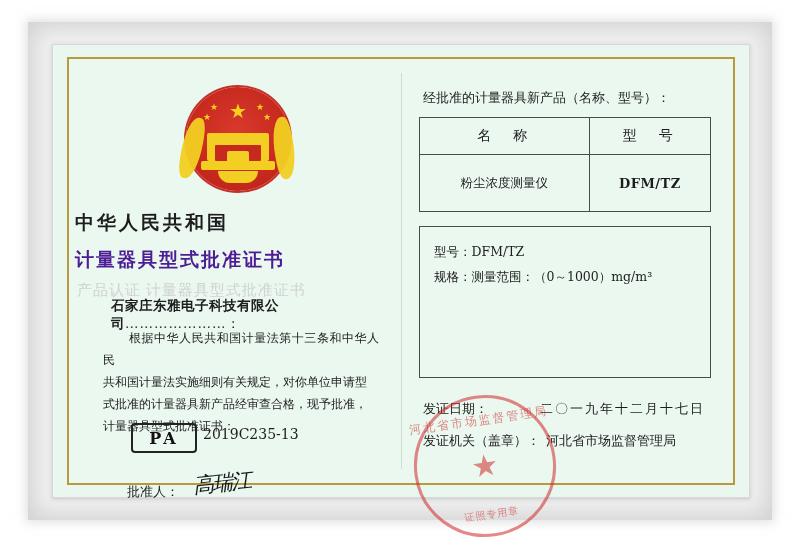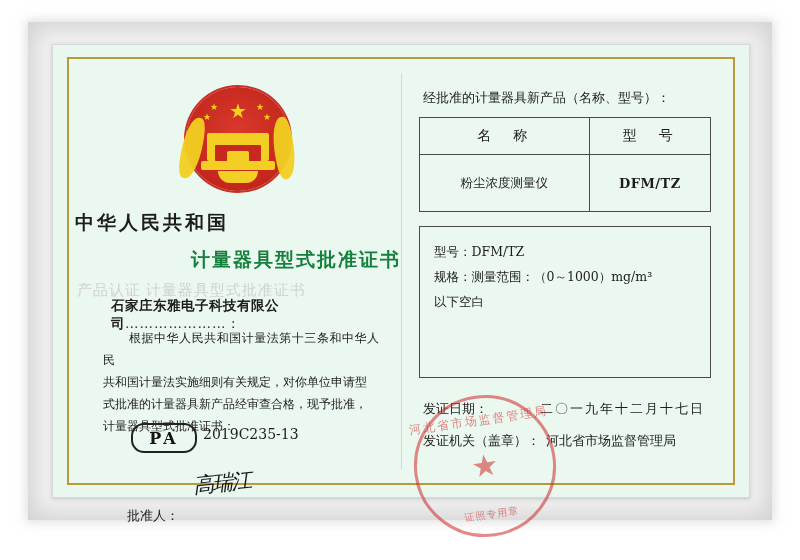--- a/index.html
+++ b/index.html
@@ -192,25 +192,25 @@
     font-size: 19px;
     font-weight: bold;
     letter-spacing: 3px;
     color: #1d1d1d;
     font-family: "DejaVu Serif", serif;
   }
   .title2 {
     position: absolute;
     top: 182px;
     width: 100%;
-    text-align: right;
+    text-align: left;
     font-size: 19px;
     font-weight: bold;
     letter-spacing: 2px;
-    color: #15803d;
+    color: #4c1d95;
     font-family: "DejaVu Serif", serif;
   }
 
   .company-line {
     position: absolute;
     top: 232px;
     left: 36px;
     right: 24px;
     font-size: 13.5px;
     color: #1d1d1d;
@@ -240,21 +240,21 @@
   .body-text .indent { text-indent: 26px; }
 
   
   .pa-mark {
     position: absolute;
     left: 56px;
     top: 358px;
     width: 62px;
     height: 26px;
     border: 2px solid #222;
-    border-radius: 13px;
+    border-radius: 4px;
     font-size: 16px;
     font-weight: bold;
     letter-spacing: 3px;
     display: flex;
     align-items: center;
     justify-content: center;
     font-family: "DejaVu Serif", serif;
     color: #111;
   }
   .cert-no {
@@ -262,21 +262,21 @@
     left: 128px;
     top: 361px;
     font-size: 14px;
     color: #1d1d1d;
     font-family: "DejaVu Serif", serif;
   }
 
   .approver {
     position: absolute;
     left: 52px;
-    top: 442px;
+    top: 418px;
     font-size: 13px;
     color: #1d1d1d;
     font-family: "DejaVu Serif", serif;
   }
   .signature {
     position: absolute;
     left: 118px;
     top: 404px;
     font-size: 21px;
     color: #16181b;
@@ -466,21 +466,20 @@
               <tr>
                 <td>粉尘浓度测量仪</td>
                 <td class="model">DFM/TZ</td>
               </tr>
             </tbody>
           </table>
 
           <div class="spec-box">
             <div class="line">型号：DFM/TZ</div>
             <div class="line">规格：测量范围：（0～1000）mg/m³</div>
-            <div class="line">以下空白</div>
           </div>
 
           <div class="date-row">
             <span class="label">发证日期：</span>
             <span class="value">二〇一九年十二月十七日</span>
           </div>
 
           <div class="issuer-row">
             <span class="label">发证机关（盖章）：</span>
             <span class="value">河北省市场监督管理局</span>

